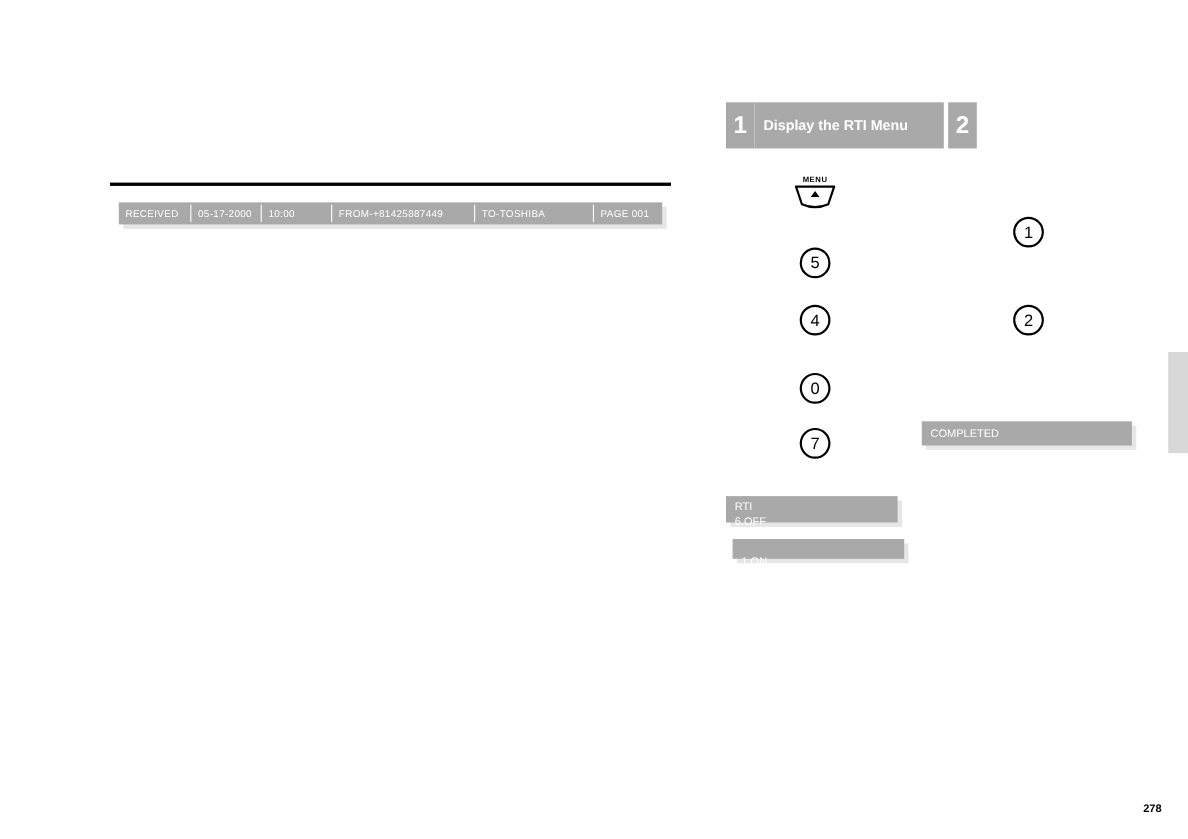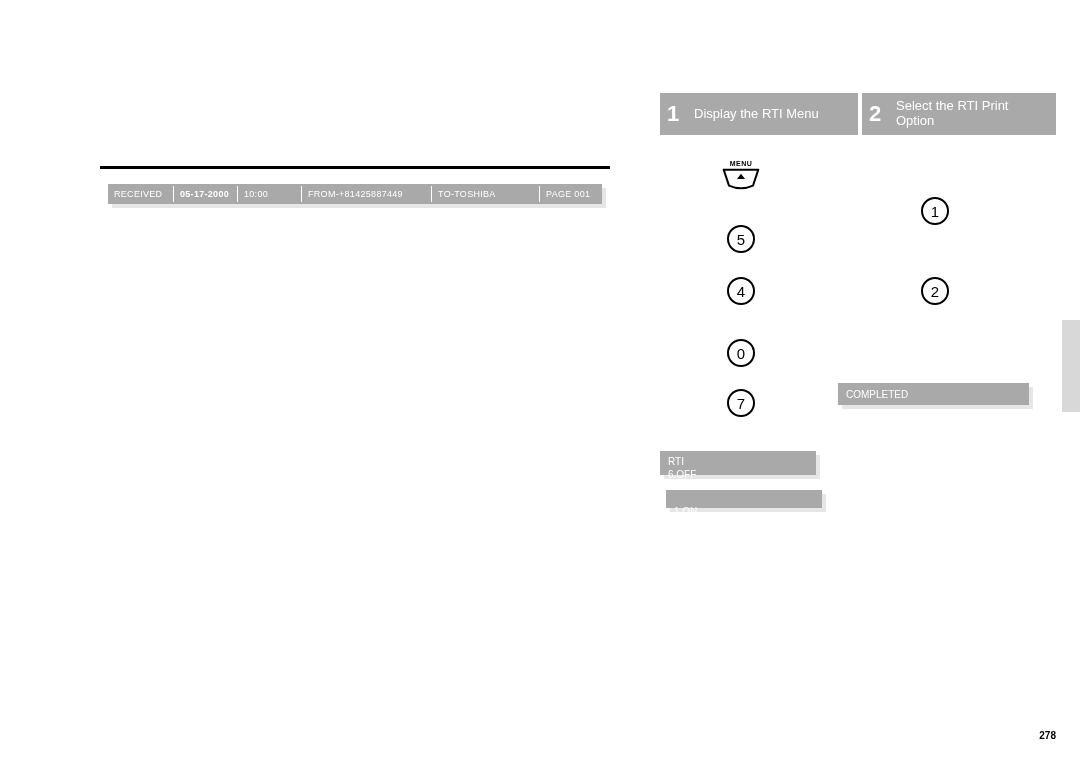--- a/index.html
+++ b/index.html
@@ -38,21 +38,21 @@
   .fax-strip .bar .cell {
     padding: 8px 6px;
     border-right: 1px solid #fff;
     height: 16px;
     display: flex;
     align-items: center;
     white-space: nowrap;
   }
   .fax-strip .bar .cell:last-child { border-right: none; }
   .fax-strip .bar .c1 { width: 66px; }
-  .fax-strip .bar .c2 { width: 64px; font-weight: bold; }
+  .fax-strip .bar .c2 { width: 64px; }
   .fax-strip .bar .c3 { width: 64px; }
   .fax-strip .bar .c4 { width: 130px; text-align: center; }
   .fax-strip .bar .c5 { width: 108px; }
   .fax-strip .bar .c6 { flex: 1; text-align: center; }
 
   
   .step {
     position: absolute;
     top: 93px;
     height: 42px;
@@ -66,21 +66,21 @@
     font-size: 22px;
     font-weight: bold;
     display: flex;
     align-items: center;
     justify-content: center;
   }
   .step .label {
     background: #a9a9a9;
     color: #fff;
     font-size: 13px;
-    font-weight: normal;
+    font-weight: bold;
     display: flex;
     align-items: center;
     padding: 0 8px;
     line-height: 1.15;
   }
   .step1 { left: 660px; width: 198px; }
   .step1 .label { width: 172px; }
   .step2 { left: 862px; width: 194px; }
   .step2 .label { width: 168px; }
 
@@ -173,21 +173,20 @@
     </div>
   </div>
 
   <div class="step step1">
     <div class="num">1</div>
     <div class="label">Display the RTI Menu</div>
   </div>
 
   <div class="step step2">
     <div class="num">2</div>
-    <div class="label">Select the RTI Print Option</div>
   </div>
 
   <div class="menu-btn">
     <div class="txt">MENU</div>
     <svg viewBox="0 0 60 36">
       <path d="M 4 4 L 56 4 L 48 28 Q 30 36 12 28 Z" fill="#fff" stroke="#000" stroke-width="3" stroke-linejoin="round"></path>
       <path d="M 24 18 L 30 10 L 36 18 Z" fill="#000"></path>
     </svg>
   </div>
 

